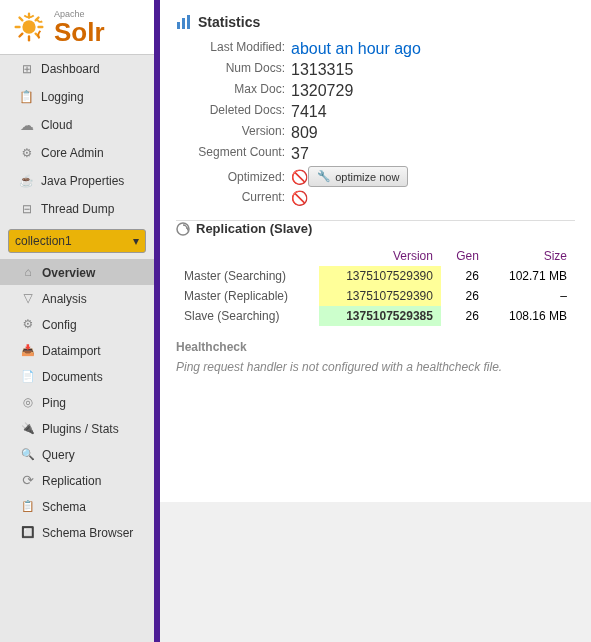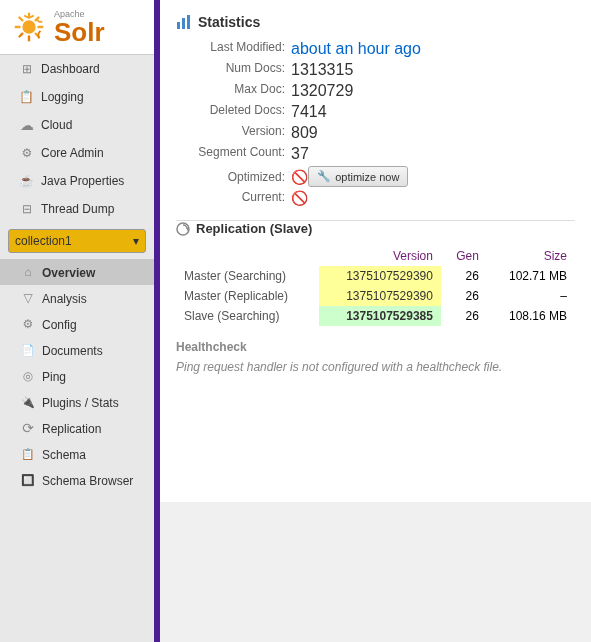--- a/index.html
+++ b/index.html
@@ -306,30 +306,38 @@
     </div>
     <div class="sub-nav-item">
       <span class="nav-icon icon-analysis"></span>
       <span>Analysis</span>
     </div>
     <div class="sub-nav-item">
       <span class="nav-icon icon-config"></span>
       <span>Config</span>
     </div>
     <div class="sub-nav-item">
+      <span class="nav-icon icon-dataimport"></span>
+      <span>Dataimport</span>
+    </div>
+    <div class="sub-nav-item">
       <span class="nav-icon icon-documents"></span>
       <span>Documents</span>
     </div>
     <div class="sub-nav-item">
       <span class="nav-icon icon-ping"></span>
       <span>Ping</span>
     </div>
     <div class="sub-nav-item">
       <span class="nav-icon icon-plugins"></span>
       <span>Plugins / Stats</span>
+    </div>
+    <div class="sub-nav-item">
+      <span class="nav-icon icon-query"></span>
+      <span>Query</span>
     </div>
     <div class="sub-nav-item">
       <span class="nav-icon icon-replication"></span>
       <span>Replication</span>
     </div>
     <div class="sub-nav-item">
       <span class="nav-icon icon-schema"></span>
       <span>Schema</span>
     </div>
     <div class="sub-nav-item">

